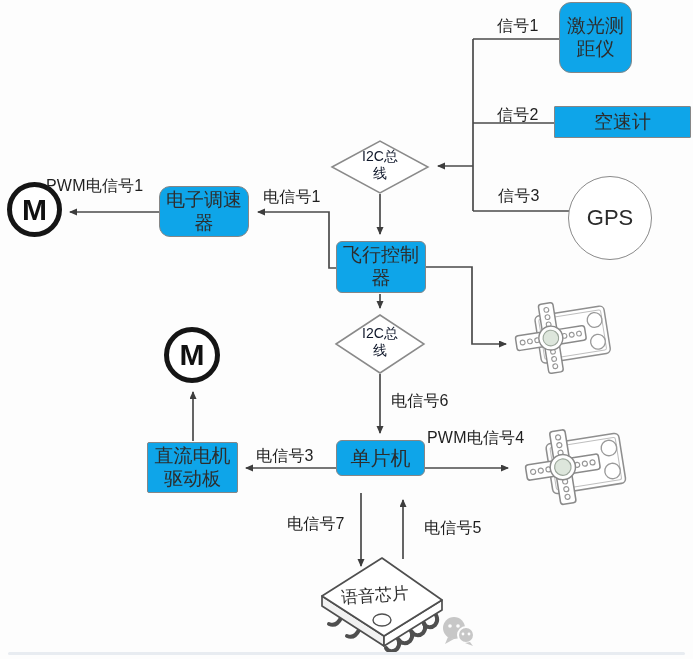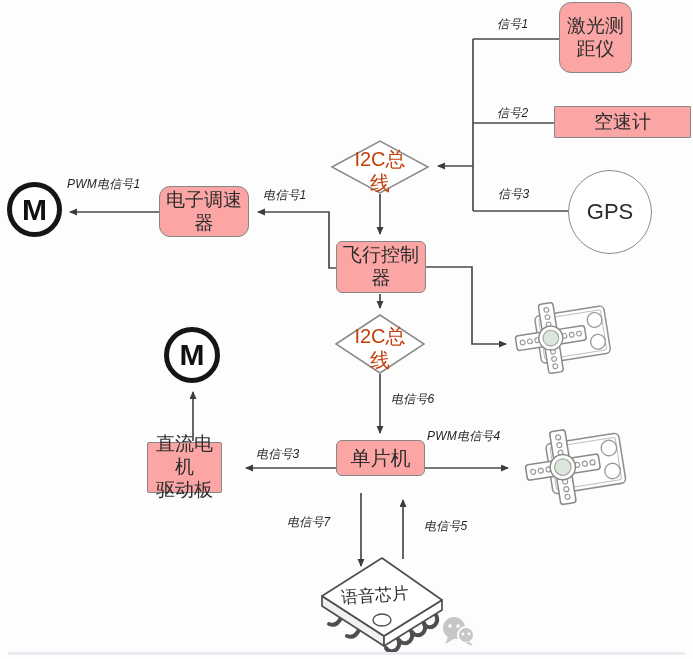--- a/index.html
+++ b/index.html
@@ -5,43 +5,43 @@
   html,body { margin:0; padding:0; background:#ffffff; }
   #stage {
     position:relative; width:693px; height:659px; overflow:hidden;
     background:#fdfdfd;
     font-family:"Liberation Sans","DejaVu Sans",sans-serif;
     color:#2b2b2b;
   }
   #wires { position:absolute; left:0; top:0; width:693px; height:659px; }
 
   .box {
-    position:absolute; background:#fca5a5; border:1.6px solid #868686;
+    position:absolute; background:#0ea5e9; border:1.6px solid #868686;
     display:flex; align-items:center; justify-content:center; text-align:center;
     font-size:19px; line-height:1.2; font-weight:500; color:#2d2d2d;
     box-sizing:border-box;
   }
   .ml { white-space:pre-line; }
   .round { border-radius:6px; }
 
   .circle-node {
     position:absolute; background:#ffffff; border-radius:50%;
     display:flex; align-items:center; justify-content:center;
     box-sizing:border-box;
   }
   .motor { border:5px solid #151515; font-weight:bold; font-size:30px; color:#111; }
   .gps   { border:1.6px solid #8a8a8a; font-size:22px; font-weight:500; }
 
   .dlabel {
-    position:absolute; width:80px; text-align:center; font-size:20px;
-    line-height:1.18; font-weight:500; color:#c2410c; white-space:pre-line;
+    position:absolute; width:80px; text-align:center; font-size:14px;
+    line-height:1.18; font-weight:500; color:#0f172a; white-space:pre-line;
   }
   .lbl {
-    position:absolute; white-space:nowrap; font-size:12px; font-weight:500;
-    color:#1f1f1f; letter-spacing:0.2px;font-style:italic;
+    position:absolute; white-space:nowrap; font-size:16px; font-weight:500;
+    color:#1f1f1f; letter-spacing:0.2px;
   }
   .chip-label {
     position:absolute; left:341px; top:584px; font-size:17px; font-weight:500;
     color:#2d2d2d; transform:rotate(-4deg); white-space:nowrap;
   }
   .watermark {
     position:absolute; left:477px; top:620px; font-size:20px; color:#c7c7c7;
     letter-spacing:0.5px; white-space:nowrap;
   }
   .wm-icon { position:absolute; left:441px; top:616px; }
@@ -130,48 +130,48 @@
       <polygon points="66,2 6,40 68,80 126,44" fill="#ffffff"></polygon>
       <ellipse cx="66" cy="64" rx="9" ry="6" fill="#ffffff" stroke-width="1.4"></ellipse>
     </g>
   </svg>
 
   <div class="box round ml" style="left:559px; top:2px; width:73px; height:71px; border-radius:12px;">激光测
 距仪</div>
 
   <div class="box" style="left:554px; top:106px; width:137px; height:32px; border-radius:1px;">空速计</div>
 
-  <div class="circle-node gps" style="left:568px; top:170px; width:84px; height:84px;">GPS</div>
+  <div class="circle-node gps" style="left:568px; top:176px; width:84px; height:84px;">GPS</div>
 
   <div class="box round ml" style="left:159px; top:186px; width:90px; height:51px; border-radius:11px;">电子调速
 器</div>
 
   <div class="circle-node motor" style="left:7px; top:182px; width:55px; height:55px;">M</div>
 
   <div class="box round ml" style="left:336px; top:241px; width:90px; height:52px;">飞行控制
 器</div>
 
   <div class="circle-node motor" style="left:164px; top:327px; width:56px; height:56px;">M</div>
 
   <div class="box round" style="left:336px; top:440px; width:89px; height:36px; font-size:20px;">单片机</div>
 
-  <div class="box ml" style="left:147px; top:442px; width:75px; height:51px; border-radius:2px;">直流电机
+  <div class="box ml" style="left:147px; top:442px; width:91px; height:51px; border-radius:2px;">直流电机
 驱动板</div>
 
   <div class="dlabel" style="left:340px; top:148px;">I2C总
 线</div>
   <div class="dlabel" style="left:340px; top:325px;">I2C总
 线</div>
 
   <div class="chip-label">语音芯片</div>
 
   <div class="lbl" style="left:497px; top:16px;">信号1</div>
   <div class="lbl" style="left:497px; top:105px;text-align:center;">信号2</div>
   <div class="lbl" style="left:498px; top:186px;">信号3</div>
-  <div class="lbl" style="left:67px;  top:176px;">PWM电信号1</div>
+  <div class="lbl" style="left:46px;  top:176px;">PWM电信号1</div>
   <div class="lbl" style="left:263px; top:187px;">电信号1</div>
   <div class="lbl" style="left:391px; top:391px;">电信号6</div>
   <div class="lbl" style="left:427px; top:428px;">PWM电信号4</div>
   <div class="lbl" style="left:256px; top:446px;">电信号3</div>
   <div class="lbl" style="left:287px; top:514px;">电信号7</div>
   <div class="lbl" style="left:424px; top:518px;">电信号5</div>
 
   <svg class="wm-icon" width="34" height="30" viewBox="0 0 34 30">
     <circle cx="13" cy="12" r="11" fill="#c7c7c7"></circle>
     <polygon points="7,21 4,28 13,23" fill="#c7c7c7"></polygon>

